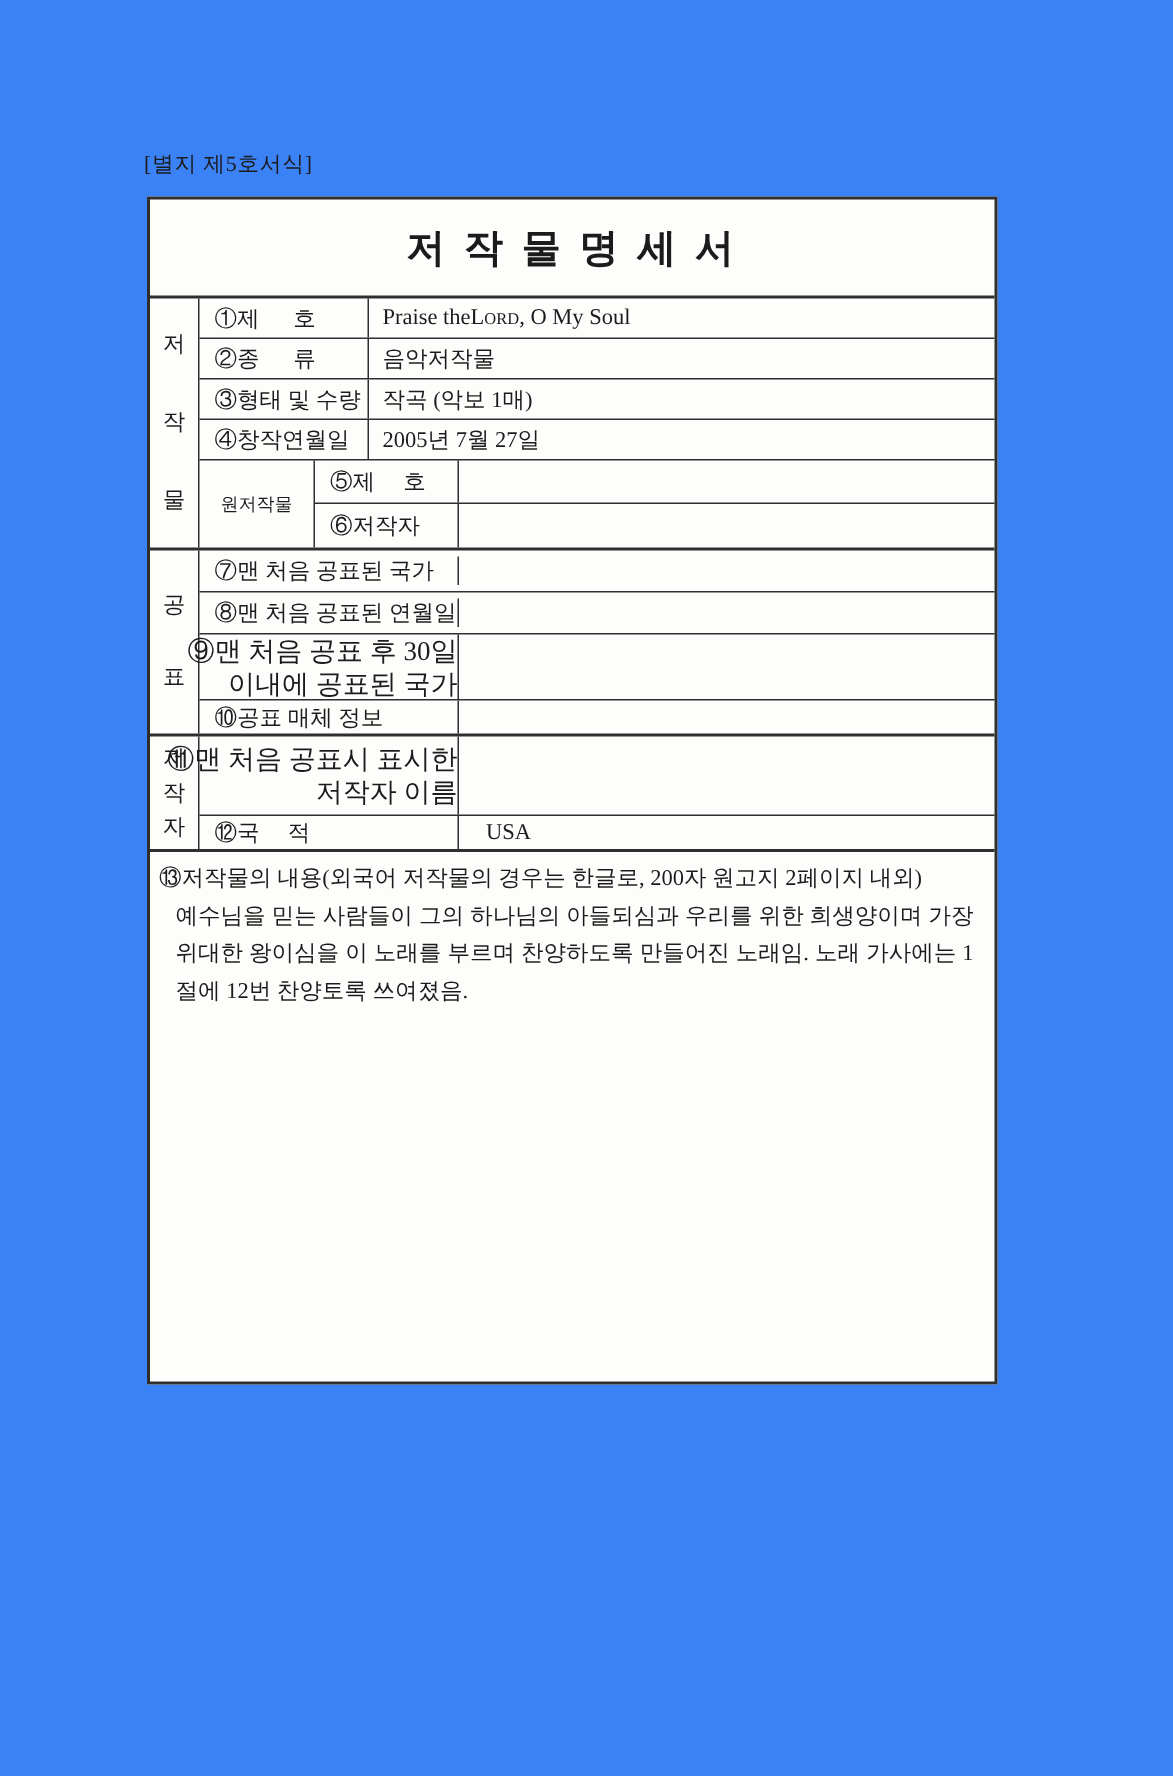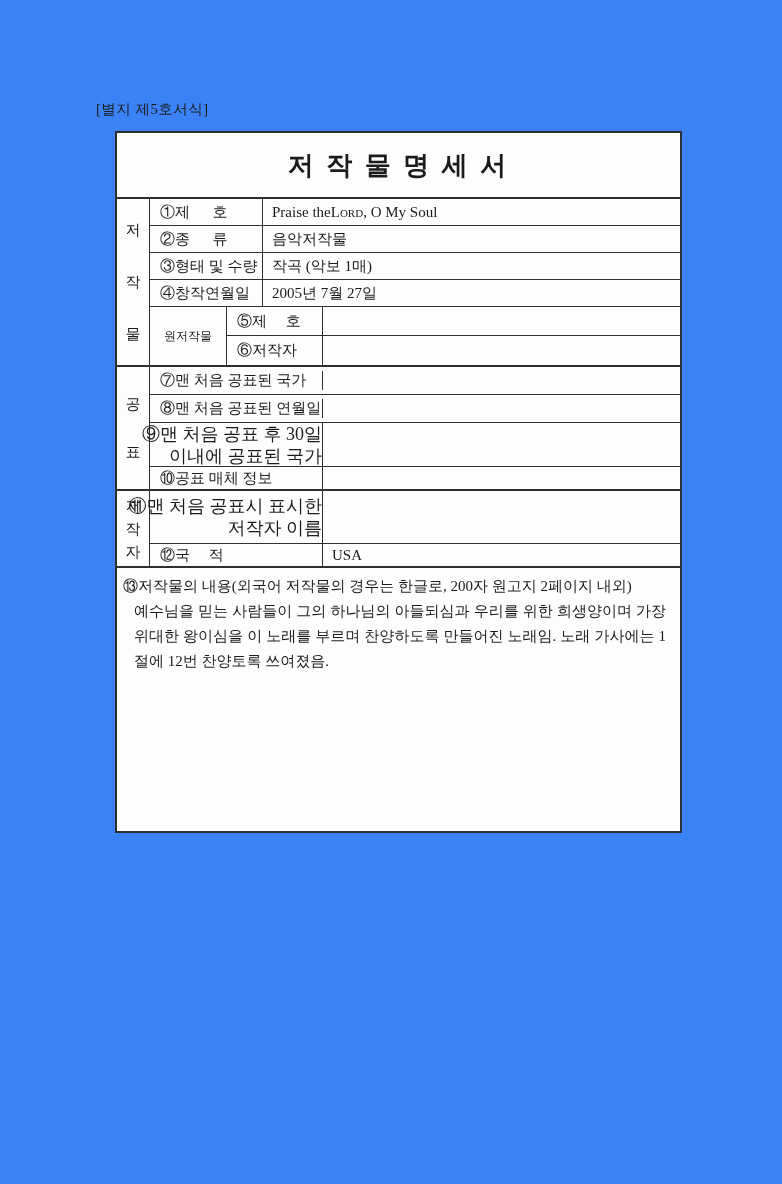--- a/index.html
+++ b/index.html
@@ -16,22 +16,22 @@
     background: #3b82f6;
   }
   .form-ref {
     position: absolute;
     left: 96px; top: 100px;
     font-size: 14.5px;
     letter-spacing: 0.5px;
   }
   .form-box {
     position: absolute;
-    left: 115px; top: 131px;
-    width: 567px; height: 702px;
+    left: 98px; top: 131px;
+    width: 567px; height: 792px;
     border: 2px solid #2f2f2f;
     display: flex;
     flex-direction: column;
     background: #fdfdfb;
   }
   .title-cell {
     height: 66px;
     flex: 0 0 66px;
     border-bottom: 2px solid #2f2f2f;
     display: flex; align-items: center; justify-content: center;
@@ -56,21 +56,21 @@
   .gap-pub   { gap: 32px; }
   .gap-auth  { gap: 7px; }
   .sect-rows { flex: 1; display: flex; flex-direction: column; }
   .frow { display: flex; border-bottom: 1px solid #2f2f2f; }
   .frow:last-child { border-bottom: none; }
   .h27 { flex: 0 0 27px; height: 27px; }
   .h28 { flex: 0 0 28px; height: 28px; align-items: center; }
   .h29 { flex: 0 0 29px; height: 29px; }
   .h44 { flex: 0 0 44px; height: 44px; }
   .h53 { flex: 0 0 53px; height: 53px; }
-  .h22 { flex: 0 0 22px; height: 22px; }
+  .h22 { flex: 0 0 22px; height: 22px; gap: 9px; }
   .h58 { flex: 0 0 58px; height: 58px; }
   .lab {
     border-right: 1px solid #2f2f2f;
     display: flex; align-items: center;
     padding-left: 10px;
     font-size: 15px;
     white-space: pre;
   }
   .lab2 {
     border-right: 1px solid #2f2f2f;

